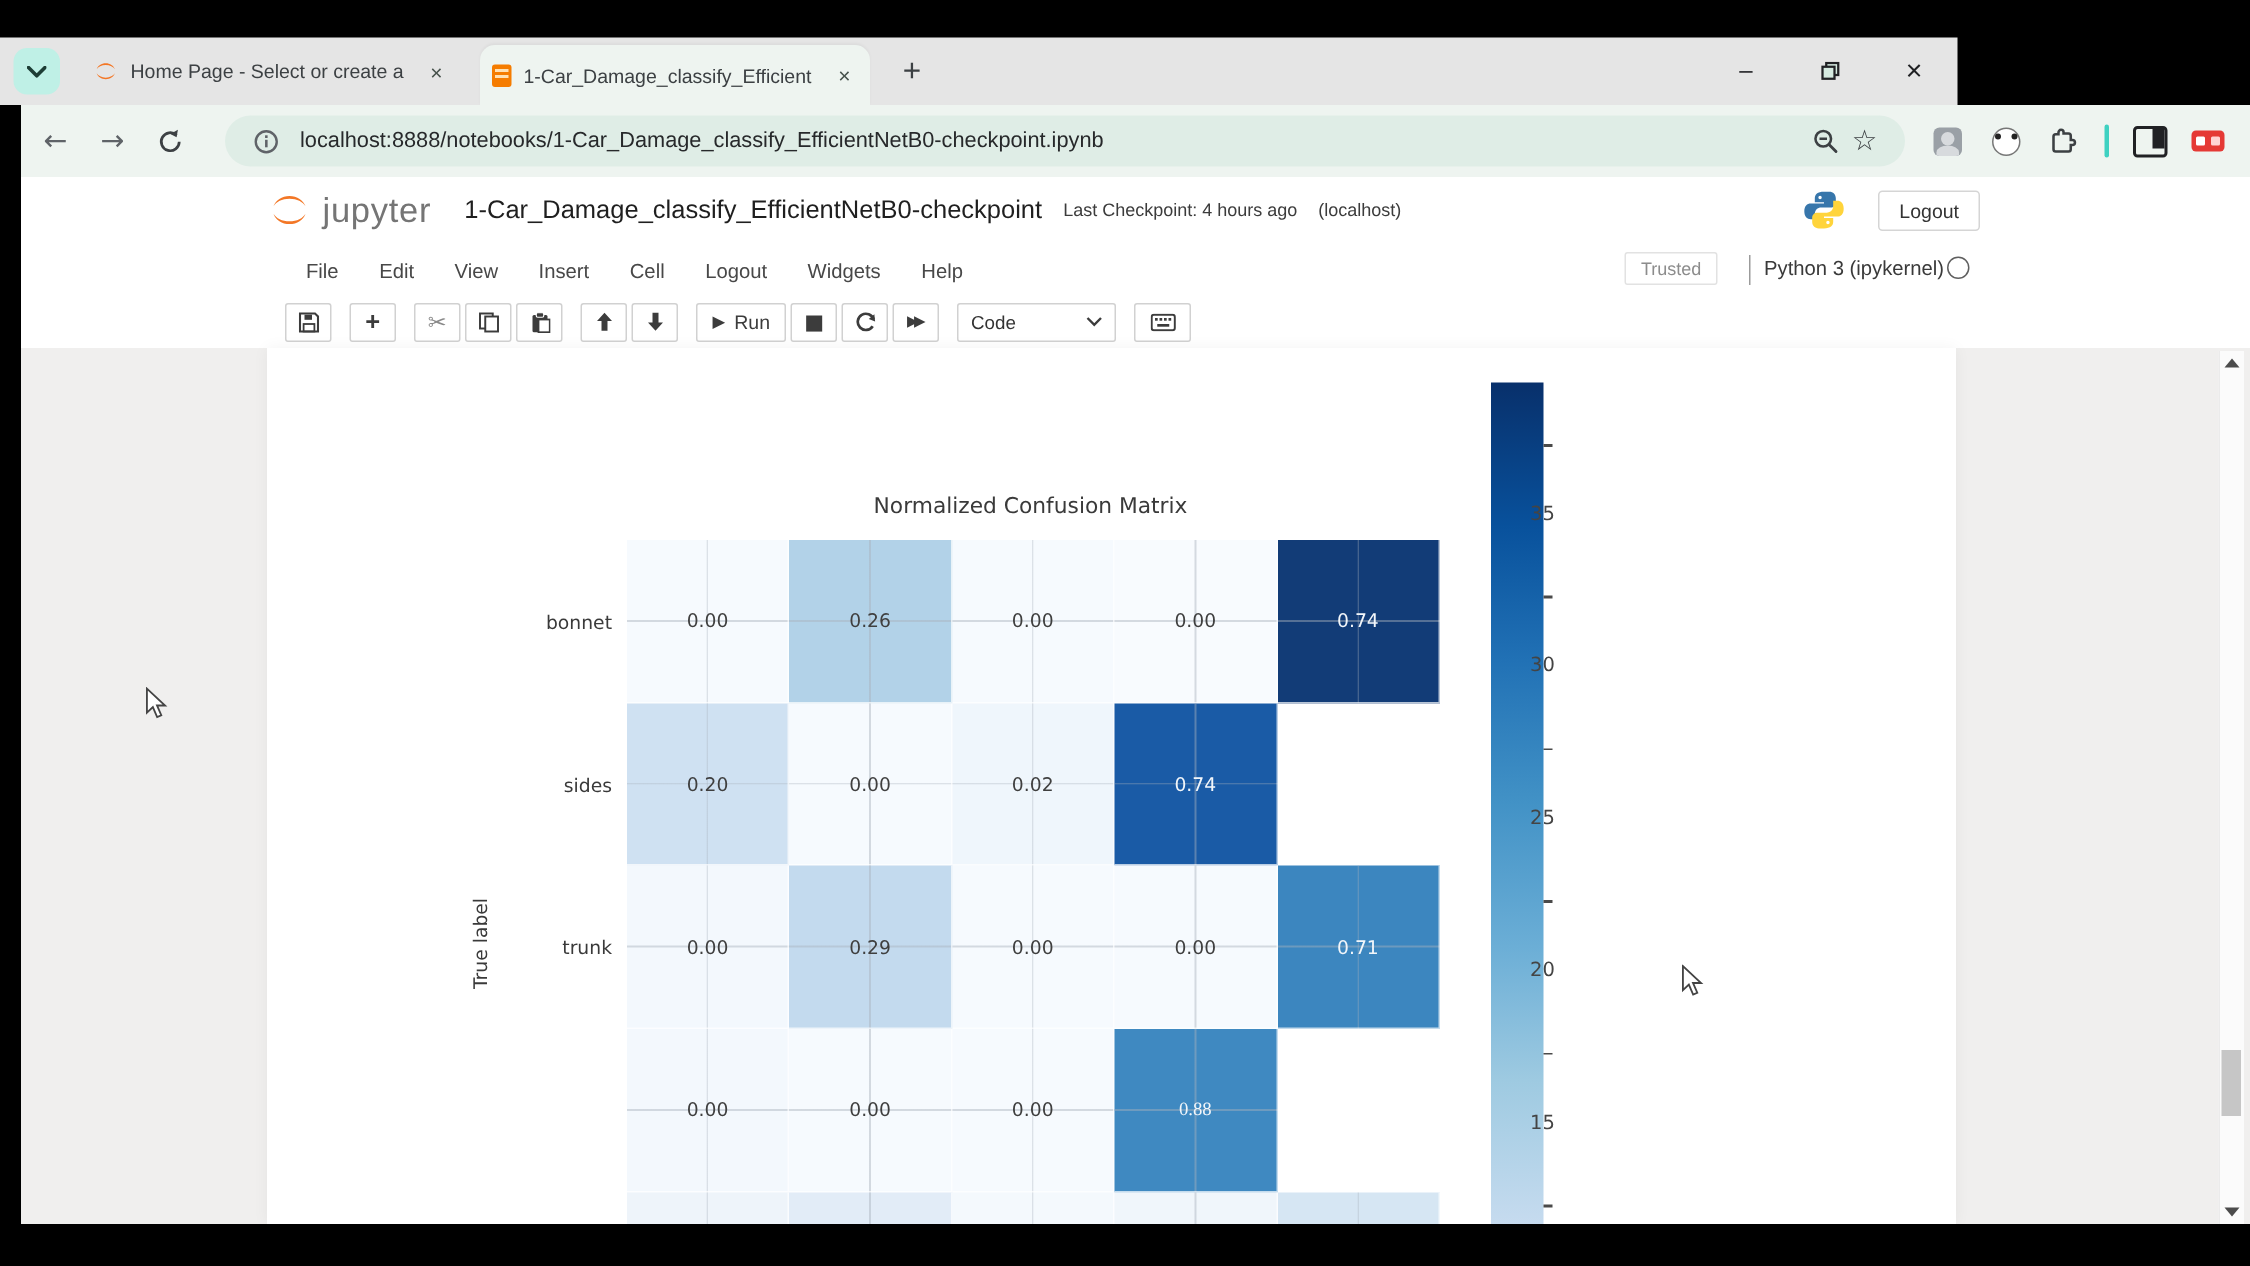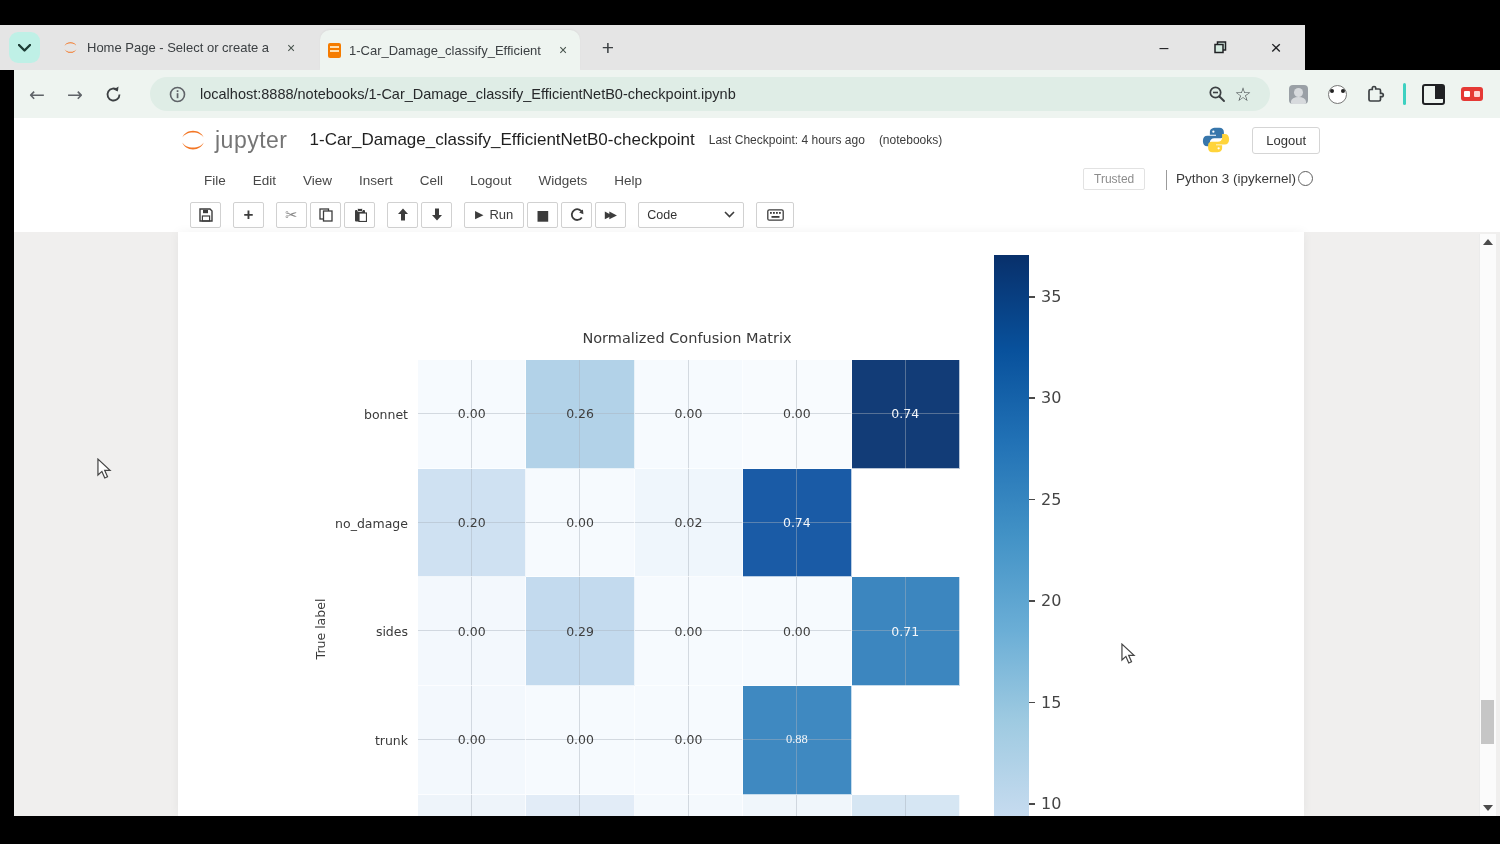--- a/index.html
+++ b/index.html
@@ -102,22 +102,22 @@
         rgba(168,177,188,0.45) calc(50% + .5px), transparent calc(50% + .5px));}
   .row-labels{position:absolute;left:280px;top:128px;width:114px;}
   .row-label{height:108.7px;display:flex;align-items:center;justify-content:flex-end;
     font-family:"DejaVu Sans",sans-serif;font-size:12.5px;color:#3a3a3a;}
   .ylabel{position:absolute;left:306px;top:397px;transform:translate(-50%,-50%) rotate(-90deg);
     font-family:"DejaVu Sans",sans-serif;font-size:12.5px;color:#3a3a3a;white-space:nowrap;}
   .colorbar{position:absolute;left:980px;top:23px;width:35px;height:561px;
     background:linear-gradient(180deg,#08306b 0%,#08519c 17%,#2171b5 33%,#4292c6 50%,
       #6baed6 67%,#9ecae1 83%,#c6dbef 100%);}
   .cb-tickline{position:absolute;left:1015px;width:6px;height:1.5px;background:#4a4a4a;}
-  .cb-label{position:absolute;left:1027px;transform:translateY(-50%);
-    font-family:"DejaVu Sans",sans-serif;font-size:16px;color:#444;}
+  .cb-label{position:absolute;left:1006px;transform:translateY(-50%);
+    font-family:"DejaVu Sans",sans-serif;font-size:13px;color:#444;margin-top:47px;}
 
   
   .nb-scrollbar{position:absolute;right:4px;top:2px;width:16px;height:582px;background:#fbfbfb;
     border-left:1px solid #ebebeb;}
   .sb-arrow{position:absolute;left:3px;width:0;height:0;border-left:5px solid transparent;
     border-right:5px solid transparent;}
   .sb-up{top:5px;border-bottom:6px solid #4c4c4c;}
   .sb-down{bottom:5px;border-top:6px solid #4c4c4c;}
   .sb-thumb{position:absolute;left:1px;top:466px;width:13px;height:44px;background:#c6c6c6;}
 
@@ -230,21 +230,21 @@
       <div class="jp-row1">
         <span>
           <svg width="30" height="30" viewBox="0 0 32 32">
             <path d="M16 8c-5.2 0-9.6 2.2-11.4 5.4C6.1 9 10.6 6 16 6s9.9 3 11.4 7.4C25.6 10.2 21.2 8 16 8z" fill="#f37726"></path>
             <path d="M16 24c5.2 0 9.6-2.2 11.4-5.4C25.9 23 21.4 26 16 26s-9.9-3-11.4-7.4C6.4 21.8 10.8 24 16 24z" fill="#f37726"></path>
           </svg>
         </span>
         <span class="brand-text">jupyter</span>
         <span class="nb-title">1-Car_Damage_classify_EfficientNetB0-checkpoint</span>
         <span class="chk">Last Checkpoint: 4 hours ago</span>
-        <span class="autosaved">(notebooks)</span>
+        <span class="autosaved">(localhost)</span>
         <span style="flex:1"></span>
         <span>
           <svg width="28" height="28" viewBox="0 0 32 32">
             <path fill="#3776ab" d="M16 2c-5 0-7 2-7 5v3h7v1H6c-3 0-5 2-5 6s2 6 5 6h3v-4c0-3 2-5 5-5h7c2.5 0 4-1.5 4-4V7c0-3-2-5-5-5h-4zm-3 3.2a1.3 1.3 0 1 1 0 2.6 1.3 1.3 0 0 1 0-2.6z"></path>
             <path fill="#ffd43b" d="M16 30c5 0 7-2 7-5v-3h-7v-1h10c3 0 5-2 5-6s-2-6-5-6h-3v4c0 3-2 5-5 5h-7c-2.5 0-4 1.5-4 4v3c0 3 2 5 5 5h4zm3-3.2a1.3 1.3 0 1 1 0-2.6 1.3 1.3 0 0 1 0 2.6z"></path>
           </svg>
         </span>
         <button class="logout-btn">Logout</button>
       </div>
       <div class="jp-row2">
@@ -340,21 +340,20 @@
         </div>
       </div>
     </div>
 
     <div class="body-area">
       <div class="nb-container"></div>
 
       <div class="fig-title">Normalized Confusion Matrix</div>
       <div class="row-labels">
           <div class="row-label">bonnet</div>
-          <div class="row-label">no_damage</div>
           <div class="row-label">sides</div>
           <div class="row-label">trunk</div>
         </div>
       <div class="ylabel">True label</div>
       <div class="heatmap">
           <div class="hm-row">
             <div class="hm-cell" style="background-color: rgb(246, 250, 254); color: rgb(63, 63, 63);">0.00</div>
             <div class="hm-cell" style="background-color: rgb(178, 210, 232); color: rgb(63, 63, 63);">0.26</div>
             <div class="hm-cell" style="background-color: rgb(246, 250, 254); color: rgb(63, 63, 63);">0.00</div>
             <div class="hm-cell" style="background-color: rgb(248, 251, 254); color: rgb(63, 63, 63);">0.00</div>

